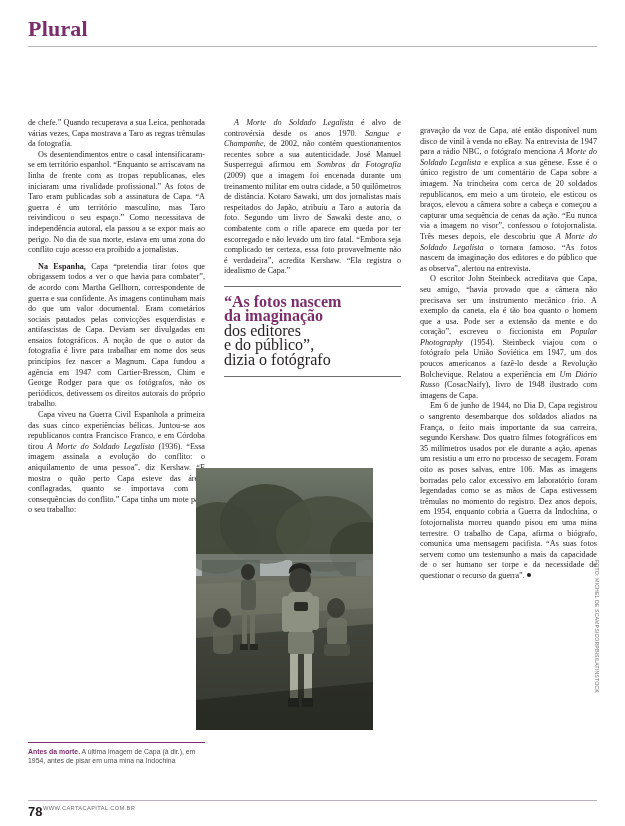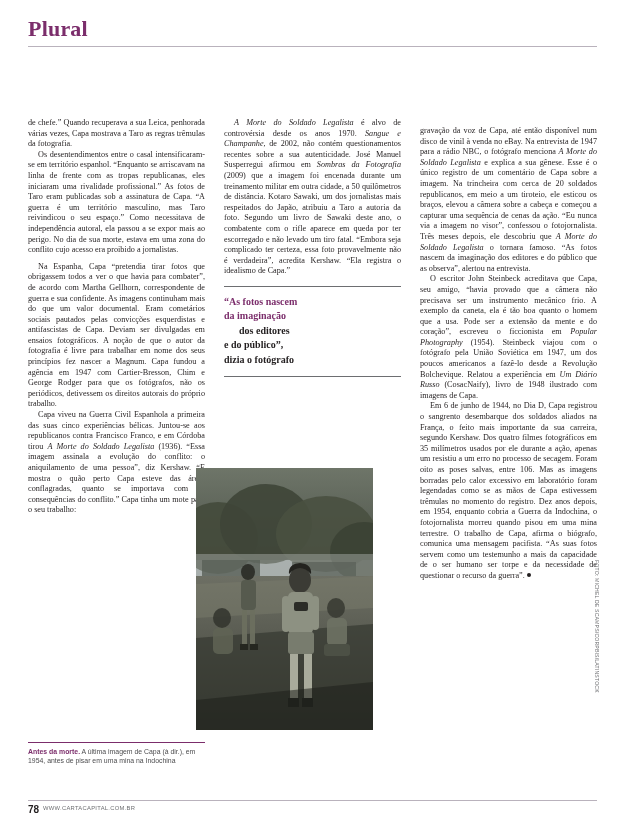--- a/index.html
+++ b/index.html
@@ -61,45 +61,44 @@
   .col.c2 { left: 196px; }
   .col.c3 { left: 392px; margin-top: 8px; }
   .col p {
     margin: 0 0 0 0;
     text-indent: 10px;
     hyphens: auto;
   }
   .col p.noindent { text-indent: 0; }
   .col p.gap { margin-top: 6px; }
   .lead-word {
-    font-weight: normal;
+    font-weight: bold;
   }
   em { }
 
   
   .pullquote {
     margin: 9px 0 8px 0;
     border-top: 1px solid #6d6e71;
     border-bottom: 1px solid #6d6e71;
     padding: 8px 0 9px 0;
     font-family: "Liberation Serif", serif;
-    font-size: 10px;
+    font-size: 16px;
     line-height: 14.4px;
     color: #231f20;
     text-indent: 0;
     text-align: left;
   }
   .pullquote .pq-purple {
     color: #7b2d6b;
     font-weight: bold;
   }
   .pullquote .pq-dark {
     color: #231f20;
-    font-weight: bold;
-    margin-left: 15px;
+    font-weight: normal;
   }
 
   
   .photo {
     position: absolute;
     left: 196px;
     top: 468px;
     width: 177px;
     height: 262px;
     background: #7e8a90;
@@ -151,21 +150,21 @@
     top: 800px;
     width: 569px;
     height: 1px;
     background: #b9b2bc;
   }
   .folio {
     position: absolute;
     left: 28px;
     top: 804px;
     font-family: "Liberation Sans", sans-serif;
-    font-size: 10px;
+    font-size: 13px;
     font-weight: bold;
     color: #231f20;
   }
   .footer-url {
     position: absolute;
     left: 43px;
     top: 805px;
     font-family: "Liberation Sans", sans-serif;
     font-size: 5.8px;
     letter-spacing: 0.3px;

